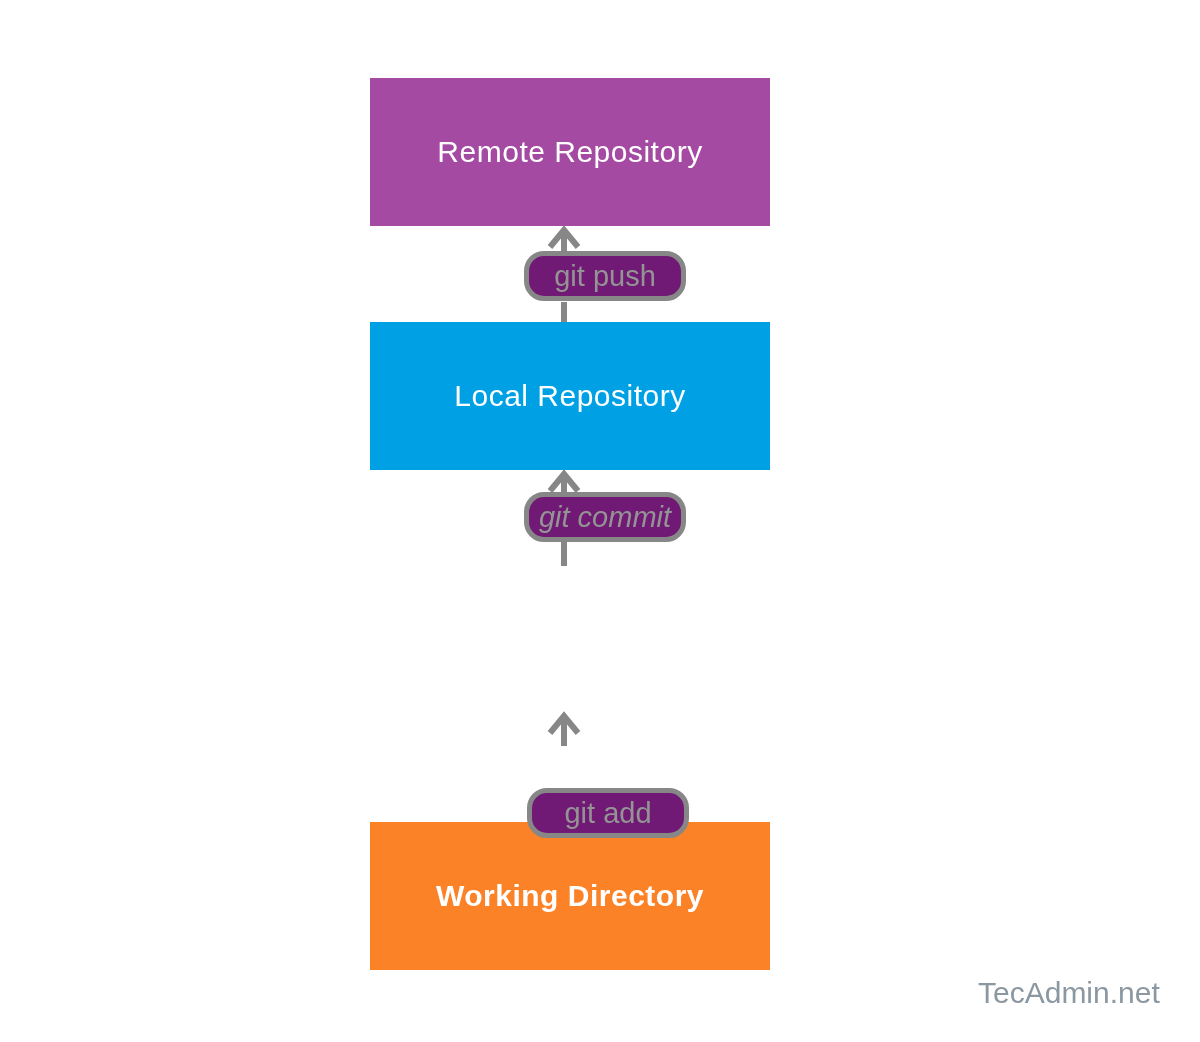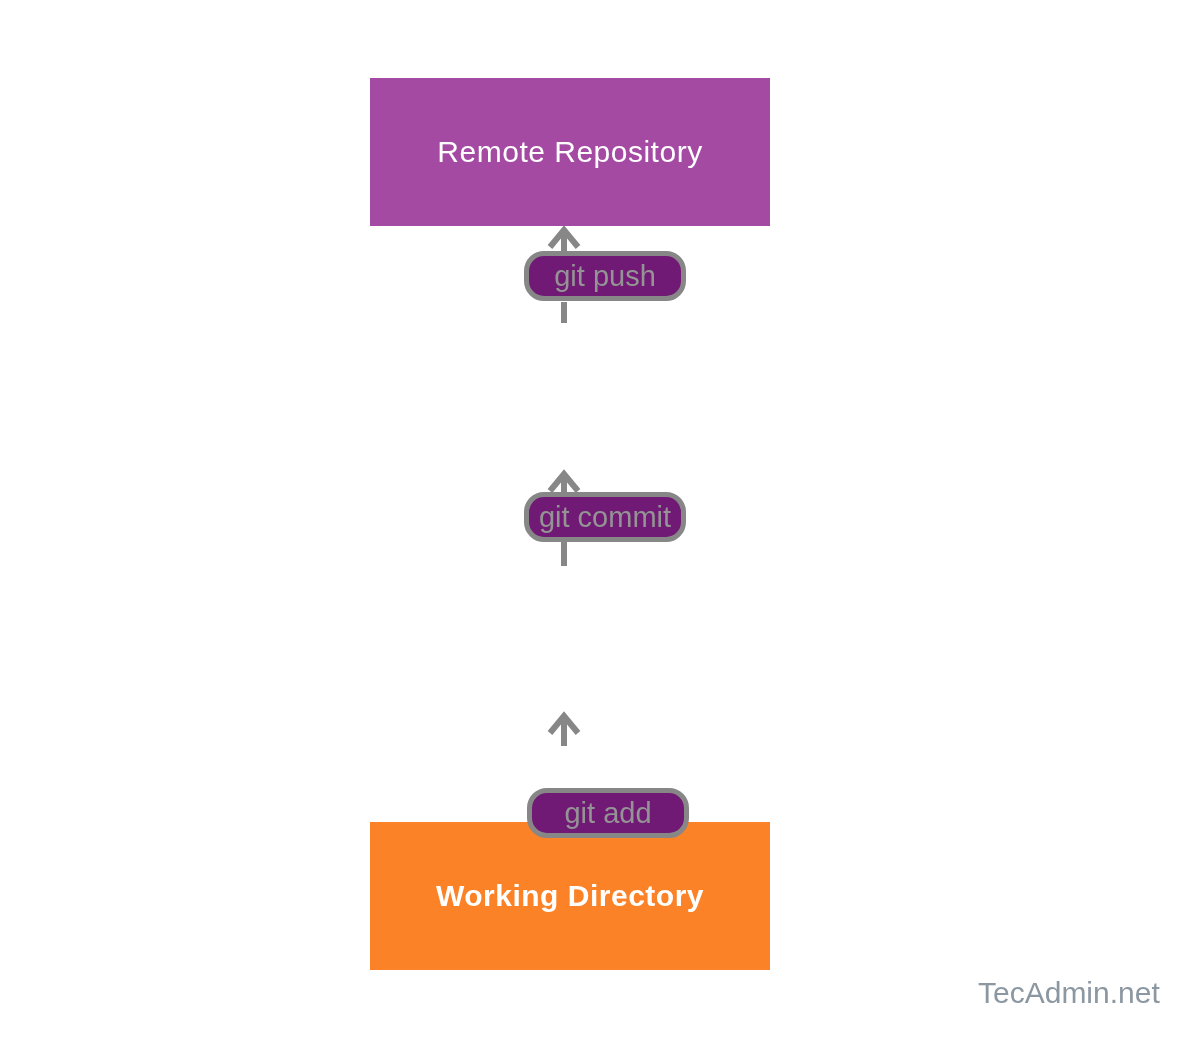--- a/index.html
+++ b/index.html
@@ -82,25 +82,26 @@
 
     <g>
       <polyline points="550,733 564,716 578,733"></polyline>
       <line x1="564" y1="720" x2="564" y2="746"></line>
       <line x1="564" y1="794" x2="564" y2="823"></line>
     </g>
   </svg>
 
   <div class="node" style="top: 78px; background: rgb(164, 74, 163); color: rgb(255, 255, 255);">Remote Repository</div>
 
+  <div class="node" style="top: 322px; background: rgb(0, 161, 228); color: rgb(255, 255, 255);">Local Repository</div>
 
 
   <div class="node" style="top: 822px; background: rgb(251, 130, 38); color: rgb(255, 255, 255); font-weight: bold;">Working Directory</div>
 
   <div class="pill" style="left: 482px; top: 251px; border-color: rgb(135, 135, 135); color: rgb(148, 148, 148);">git push</div>
 
-  <div class="pill" style="left: 482px; top: 492px; border-color: rgb(135, 135, 135); color: rgb(148, 148, 148);">git commit</div>
+  <div class="pill" style="left: 482px; top: 492px; border-color: rgb(135, 135, 135); color: rgb(148, 148, 148); font-style: italic;">git commit</div>
 
   <div class="pill" style="left: 485px; top: 788px; border-color: rgb(135, 135, 135); color: rgb(148, 148, 148);">git add</div>
 
   <div class="watermark" style="color: rgb(139, 151, 161); text-align: right;">TecAdmin.net</div>
 
 </div>
 
 </body></html>

